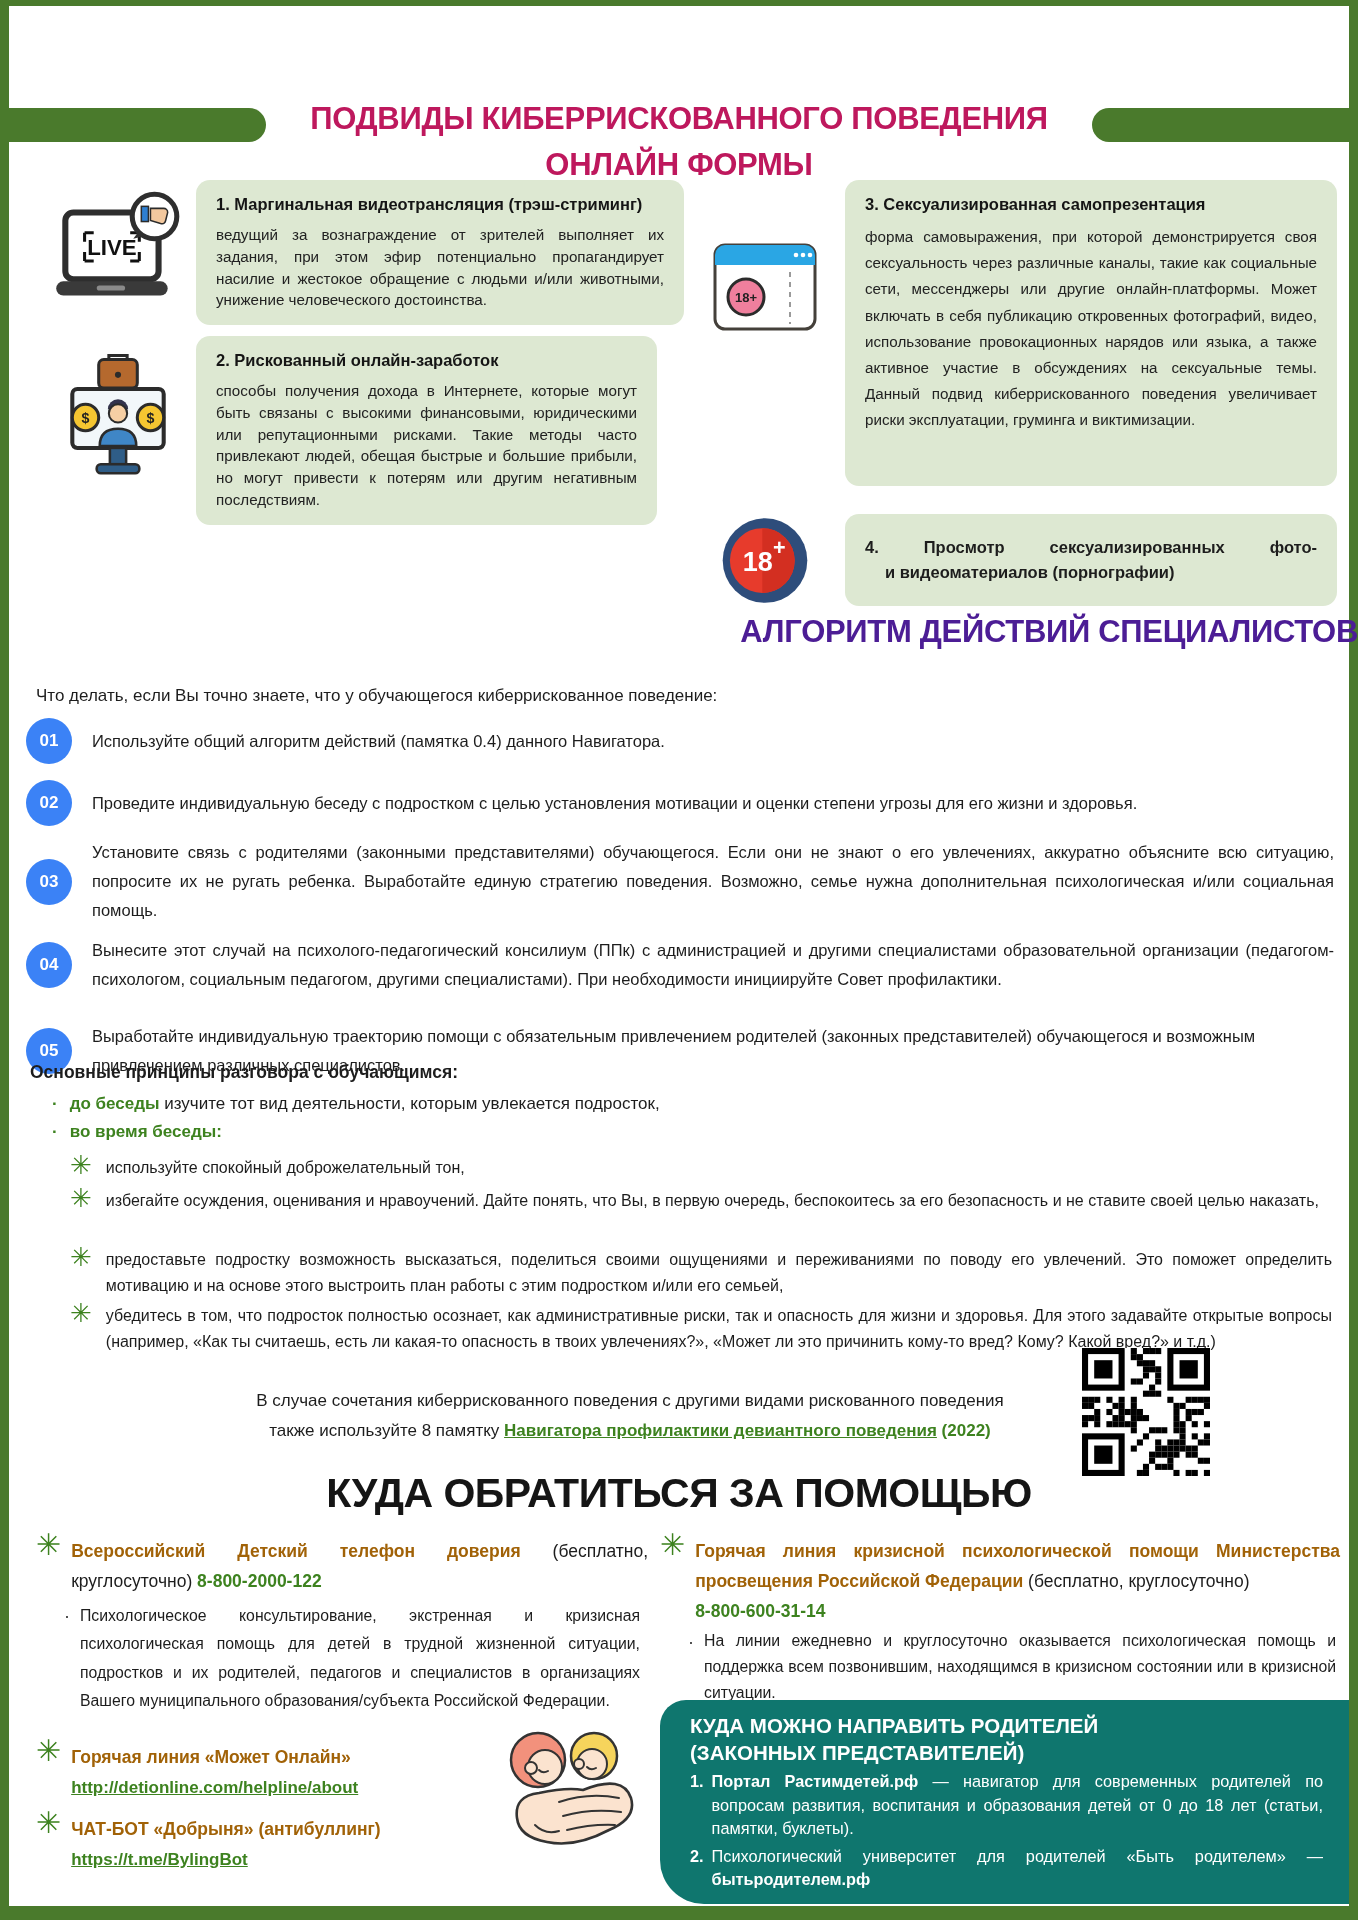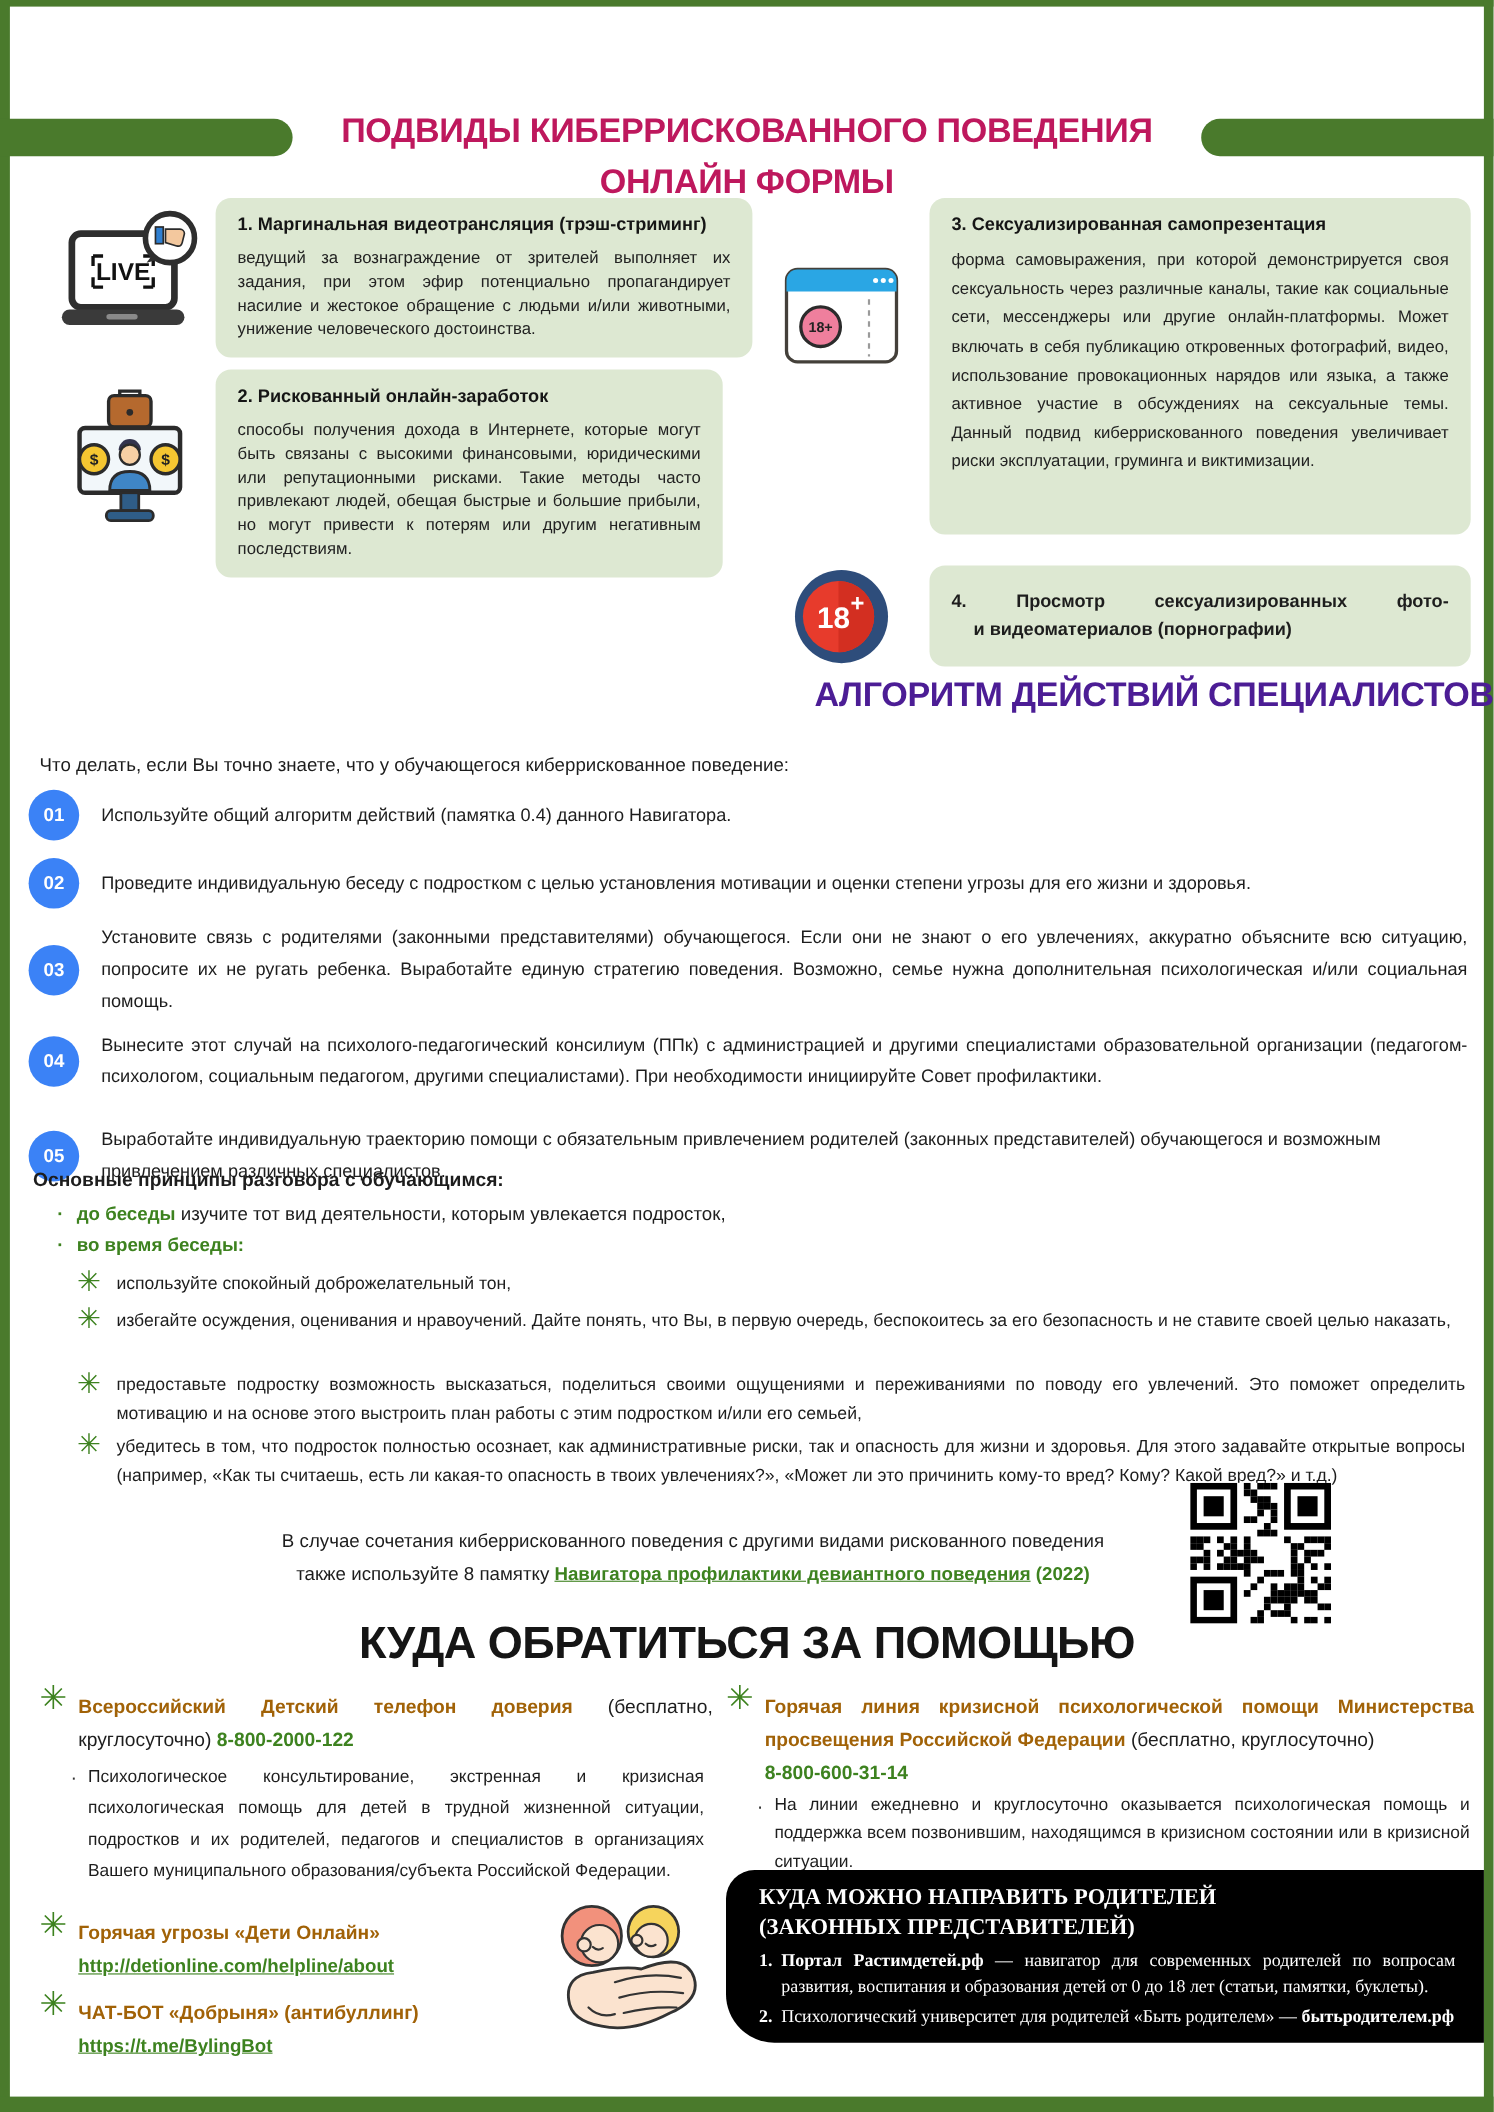--- a/index.html
+++ b/index.html
@@ -52,22 +52,22 @@
   .h1b{left:0;right:0;text-align:center;font-weight:bold;font-size:41px;letter-spacing:-0.5px;color:#151515;}
   .help-row{position:absolute;display:flex;gap:10px;}
   .help-row .star{flex:none;color:#3d821f;font-size:30px;line-height:26px;margin-top:-4px;}
   .help-title{font-size:17.5px;line-height:30px;text-align:justify;}
   .help-title b{color:#a16207;}
   .desc{position:absolute;display:flex;gap:10px;}
   .desc .dot{flex:none;color:#333;font-size:18px;line-height:28px;}
   .desc .txt{font-size:15.8px;line-height:28.4px;text-align:justify;}
   .sub-link{font-size:17px;line-height:32px;}
   
-  .parents{left:660px;top:1700px;width:689px;background:#000000;color:#fff;
-           border-radius:26px 0 0 44px;padding:12px 26px 12px 30px;box-sizing:border-box;font-family:Liberation Serif, serif;}
+  .parents{left:660px;top:1700px;width:689px;background:#0f766e;color:#fff;
+           border-radius:26px 0 0 44px;padding:12px 26px 12px 30px;box-sizing:border-box;}
   .parents .pt{font-weight:bold;font-size:20.5px;line-height:27px;}
   .parents .pi{display:flex;gap:8px;font-size:16.3px;line-height:23.6px;margin-top:4px;text-align:justify;}
   .parents .pn{flex:none;font-weight:bold;}
   svg{display:block;}
 </style>
 </head>
 <body>
 
 <div class="page">
 
@@ -347,21 +347,21 @@
     <div class="help-title"><b>Всероссийский Детский телефон доверия</b><span> (бесплатно, круглосуточно) </span><span class="gbold">8-800-2000-122</span></div>
   </div>
   <div class="desc" style="left:64px;top:1602px;width:576px;">
     <span class="dot">·</span>
     <div class="txt">Психологическое консультирование, экстренная и кризисная психологическая помощь для детей в трудной жизненной ситуации, подростков и их родителей, педагогов и специалистов в организациях Вашего муниципального образования/субъекта Российской Федерации.</div>
   </div>
 
   <div class="help-row" style="left:36px;top:1742px;width:470px;">
     <span class="star">✳</span>
     <div>
-      <div class="help-title" style="text-align:left;"><b>Горячая угрозы «Дети Онлайн»</b></div>
+      <div class="help-title" style="text-align:left;"><b>Горячая линия «Может Онлайн»</b></div>
       <div class="sub-link"><span class="link">http://detionline.com/helpline/about</span></div>
     </div>
   </div>
 
   <div class="help-row" style="left:36px;top:1814px;width:470px;">
     <span class="star">✳</span>
     <div>
       <div class="help-title" style="text-align:left;"><b>ЧАТ-БОТ «Добрыня» (антибуллинг)</b></div>
       <div class="sub-link"><span class="link">https://t.me/BylingBot</span></div>
     </div>

